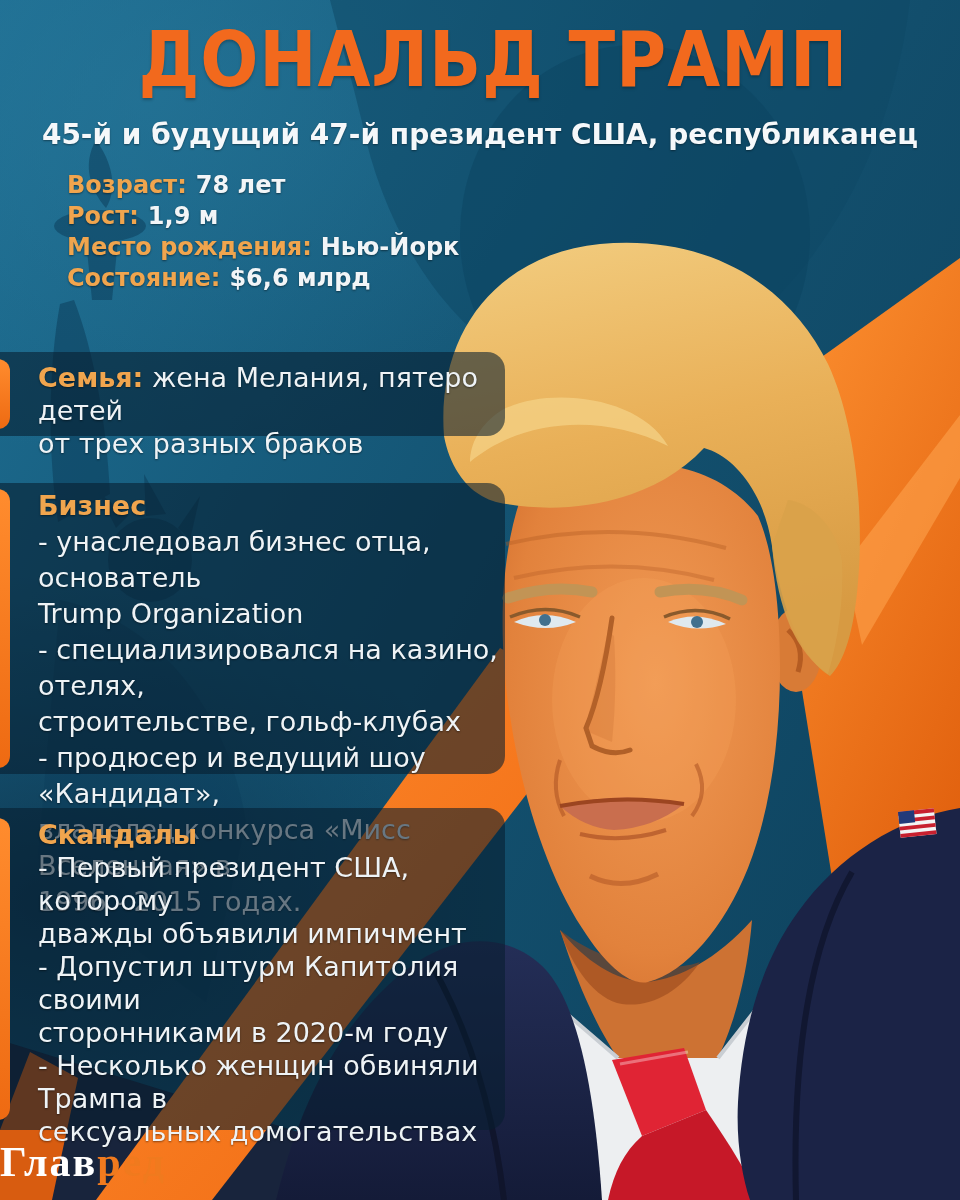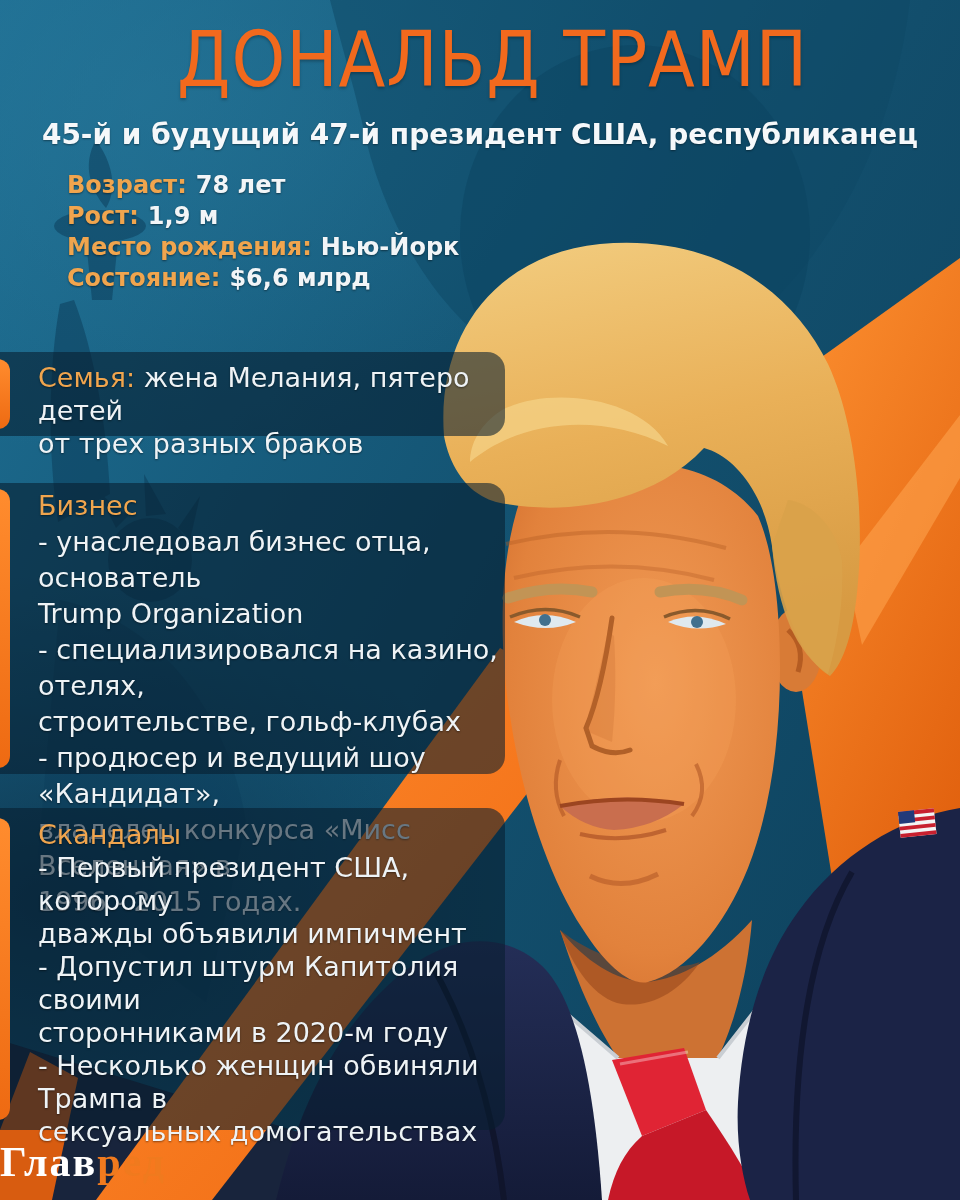--- a/index.html
+++ b/index.html
@@ -7,21 +7,21 @@
     position:relative; width:960px; height:1200px; overflow:hidden;
     background:
       radial-gradient(900px 600px at 15% 8%, rgba(40,120,155,.55), rgba(0,0,0,0) 60%),
       radial-gradient(700px 500px at 5% 75%, rgba(12,48,72,.8), rgba(0,0,0,0) 65%),
       linear-gradient(118deg,#1e6f93 0%,#175d7e 30%,#124e6c 58%,#0d3f5a 100%);
     font-family:"DejaVu Sans","Liberation Sans",sans-serif;
   }
   .bg-svg{position:absolute;left:0;top:0;width:960px;height:1200px;}
   .title{
     position:absolute;top:22px;left:0;right:0;text-align:center;
-    font-size:76px;font-weight:normal;color:#f2691d;line-height:1.0;
+    font-size:76px;font-weight:bold;color:#f2691d;line-height:1.0;
     text-shadow:0 2px 3px rgba(0,0,0,.25);
     padding-left:26px;
   }
   .title .squeeze{display:inline-block;transform:scaleX(.9);transform-origin:center;letter-spacing:1px;}
   .subtitle{
     position:absolute;top:118px;left:0;right:0;text-align:center;
     font-size:28px;font-weight:bold;color:#f5f8fa;
     text-shadow:0 1px 2px rgba(0,0,0,.4);
   }
   .stats{position:absolute;left:38px;top:170px;font-size:24px;font-weight:bold;line-height:31px;}
@@ -30,21 +30,21 @@
   .stats,.panel{text-shadow:0 1px 2px rgba(0,0,0,.45);}
   .panel{
     position:absolute;left:-22px;width:527px;
     background:rgba(7,29,47,.58);border-radius:18px;box-sizing:border-box;
     padding-left:60px;color:#eef3f6;
   }
   .panel-bar{
     position:absolute;left:8px;width:24px;border-radius:12px;
     background:linear-gradient(180deg,#ff8c2e,#ee6a12);
   }
-  .inline-label,.section-header{color:#f0a54e;font-weight:normal;}
+  .inline-label,.section-header{color:#f0a54e;font-weight:bold;}
   .panel-text,.section-item{white-space:pre-line;}
   .panel-family{top:352px;height:84px;font-size:27px;line-height:33px;padding-top:9px;}
   .panel-family .panel-bar{top:7px;height:70px;}
   .panel-business{top:483px;height:291px;font-size:27px;line-height:36px;padding-top:5px;}
   .panel-business .panel-bar{top:6px;bottom:6px;}
   .panel-scandals{top:808px;height:322px;font-size:27px;line-height:33px;padding-top:10px;}
   .panel-scandals .panel-bar{top:10px;bottom:10px;}
   .logo{
     position:absolute;top:1138px;left:0;right:0;
     font-family:"Liberation Serif","DejaVu Serif",serif;

